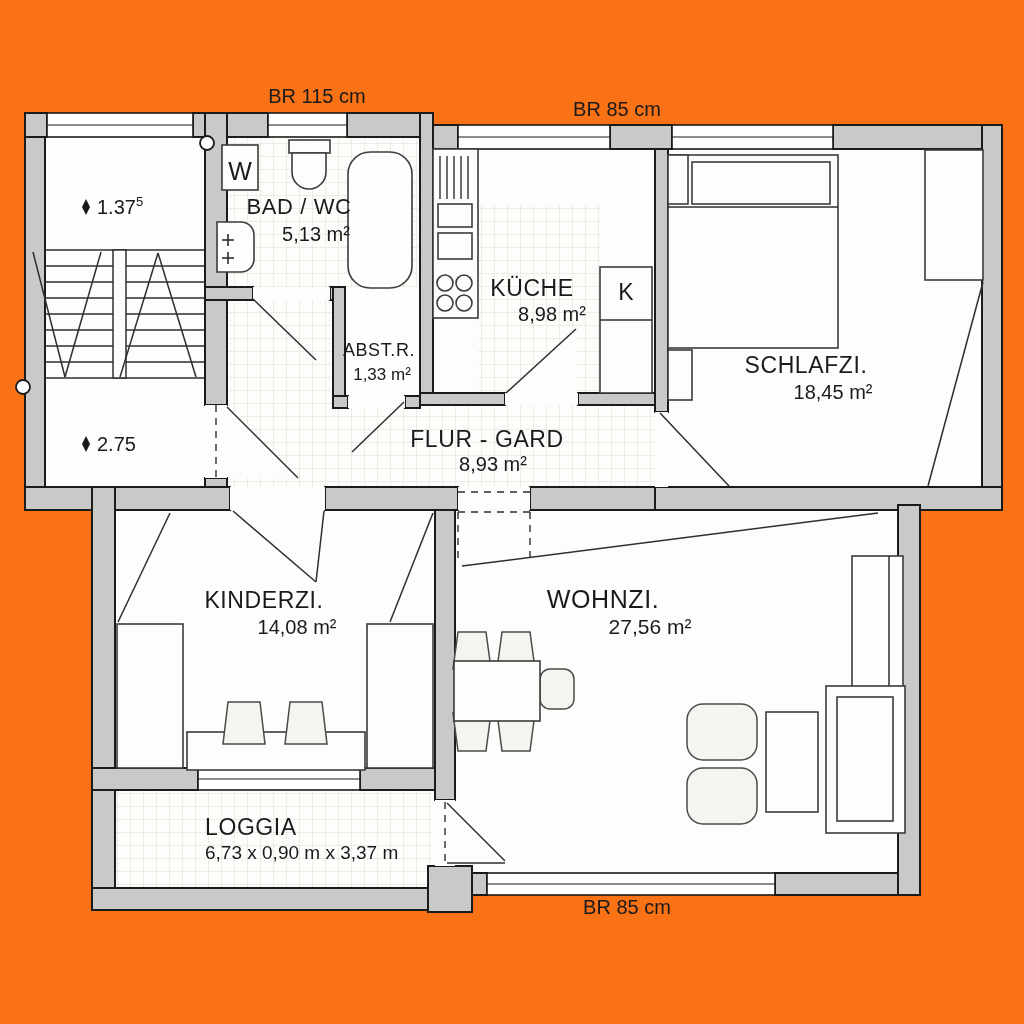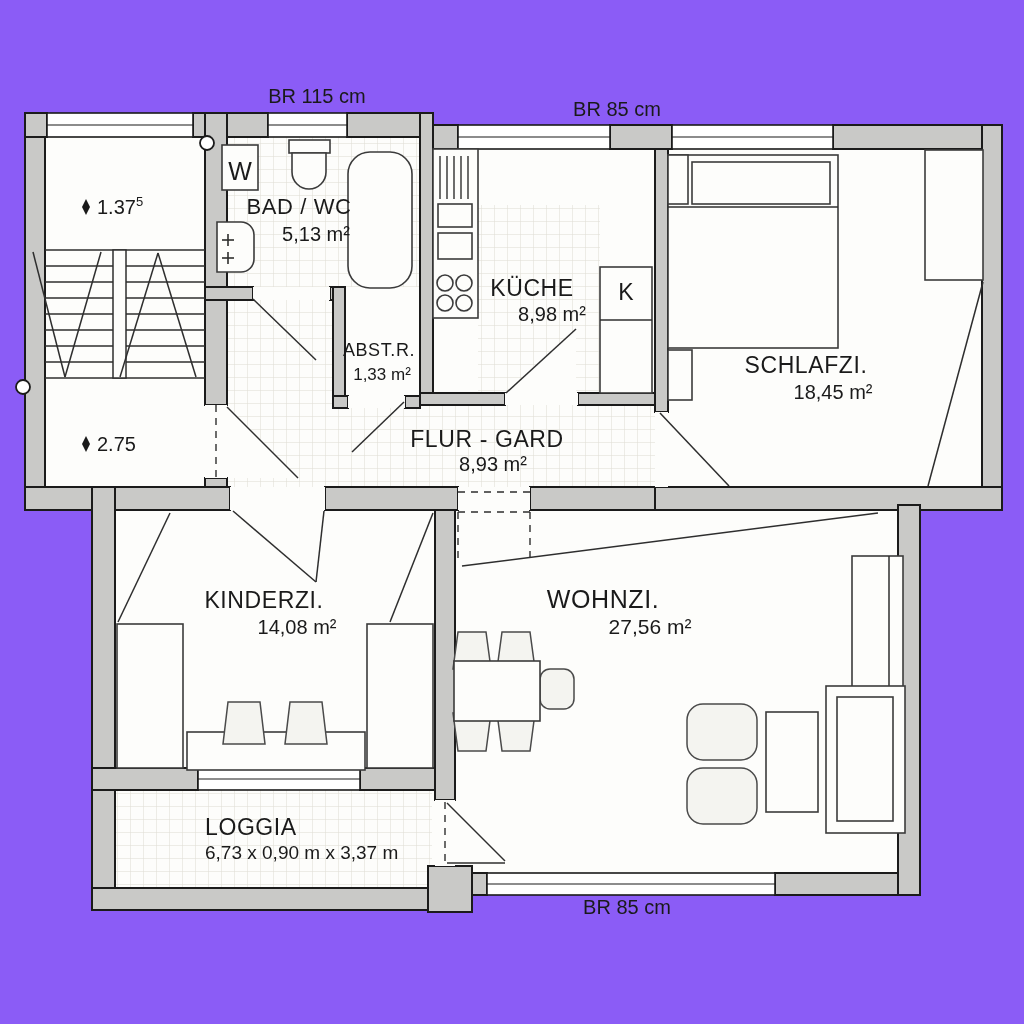--- a/index.html
+++ b/index.html
@@ -1,16 +1,16 @@
 <!DOCTYPE html>
 <html><head>
 <meta charset="utf-8">
 <style>
   html,body{margin:0;padding:0;background:#f7f7f4;}
-  .stage{width:1024px;height:1024px;position:relative;background:#8b5cf6;}
+  .stage{width:1024px;height:1024px;position:relative;background:#f97316;}
   svg{display:block;}
   text{font-family:"Liberation Sans",sans-serif;fill:#1a1a1a;}
   .room-name{letter-spacing:.6px;}
   .wall{fill:#c9c9c7;stroke:#1b1b1b;stroke-width:2;}
   .floor{fill:#fdfdfb;}
   .tile{fill:url(#tiles);}
   .win{fill:#ffffff;stroke:#1b1b1b;stroke-width:1.6;}
   .winline{stroke:#1b1b1b;stroke-width:1.2;}
   .furn{fill:#fdfdfb;stroke:#3b3b3b;stroke-width:1.6;}
   .furnlight{fill:#f4f4f0;stroke:#4a4a4a;stroke-width:1.5;}

